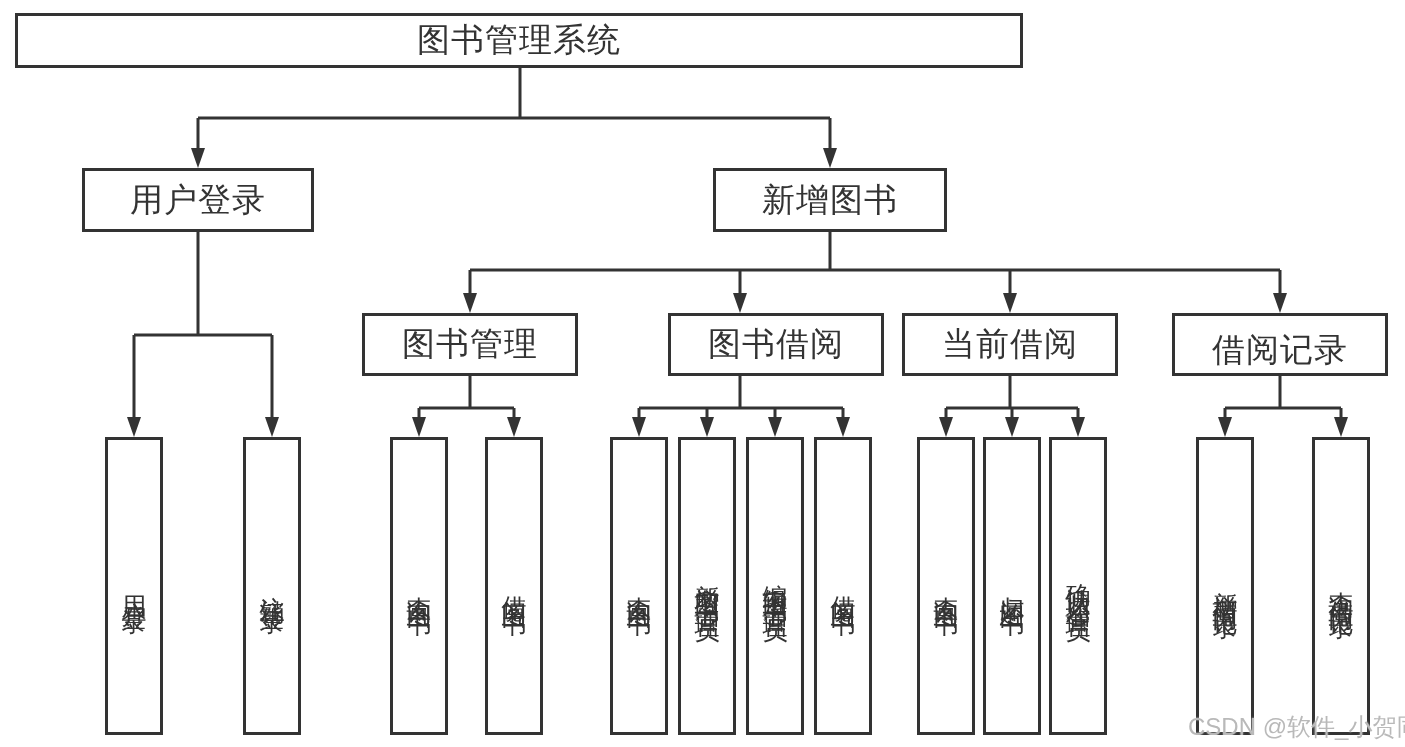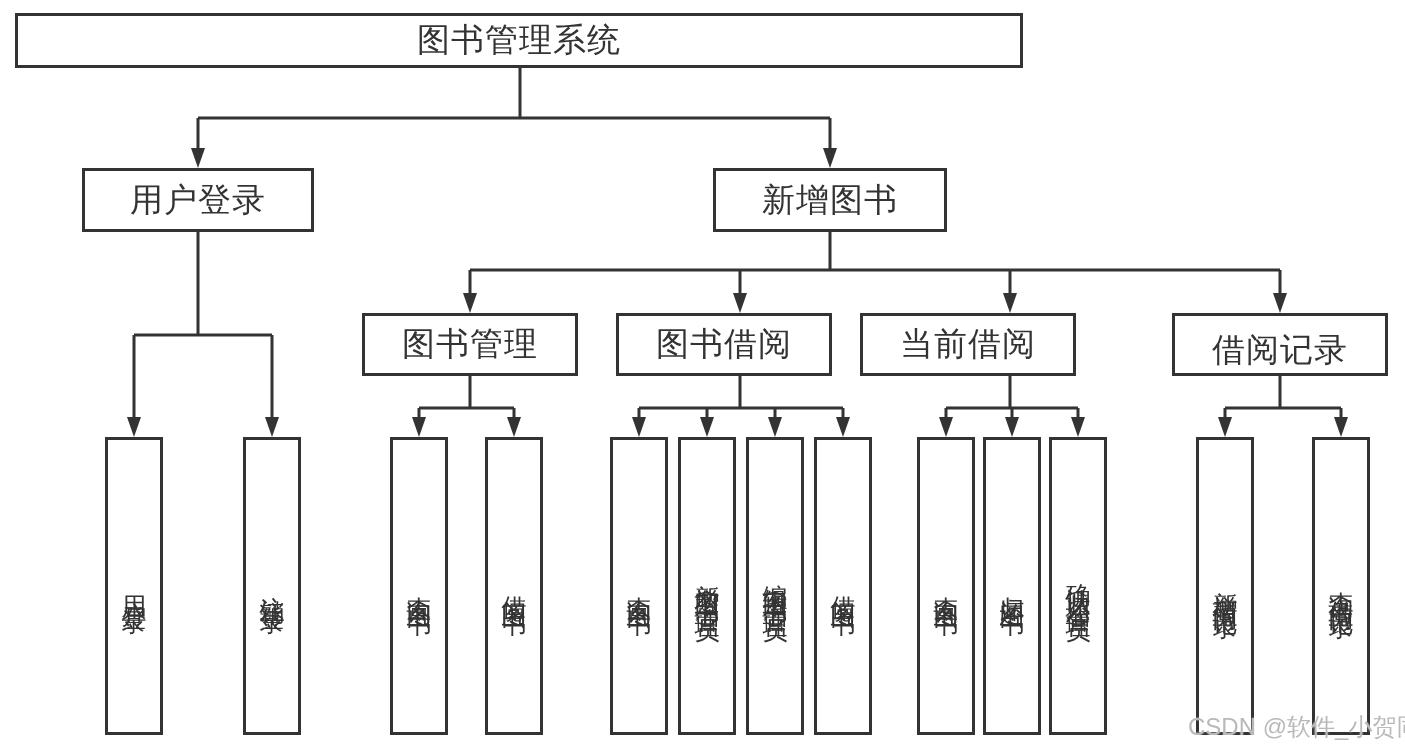--- a/index.html
+++ b/index.html
@@ -82,24 +82,24 @@
   <div class="box branch-box" style="left:82px; width:232px;">
     <span class="label">用户登录</span>
   </div>
   <div class="box branch-box" style="left:713px; width:234px;">
     <span class="label">新增图书</span>
   </div>
 
   <div class="box group-box" style="left:362px;">
     <span class="label">图书管理</span>
   </div>
-  <div class="box group-box" style="left:616px;">
+  <div class="box group-box" style="left:668px;">
     <span class="label">图书借阅</span>
   </div>
-  <div class="box group-box" style="left:860px;">
+  <div class="box group-box" style="left:902px;">
     <span class="label">当前借阅</span>
   </div>
   <div class="box group-box" style="left:1172px;align-items:flex-end;">
     <span class="label">借阅记录</span>
   </div>
 
   <div class="box leaf" style="left:105px;">
     <span class="vlabel">用户登录</span>
   </div>
   <div class="box leaf" style="left:243px;">

